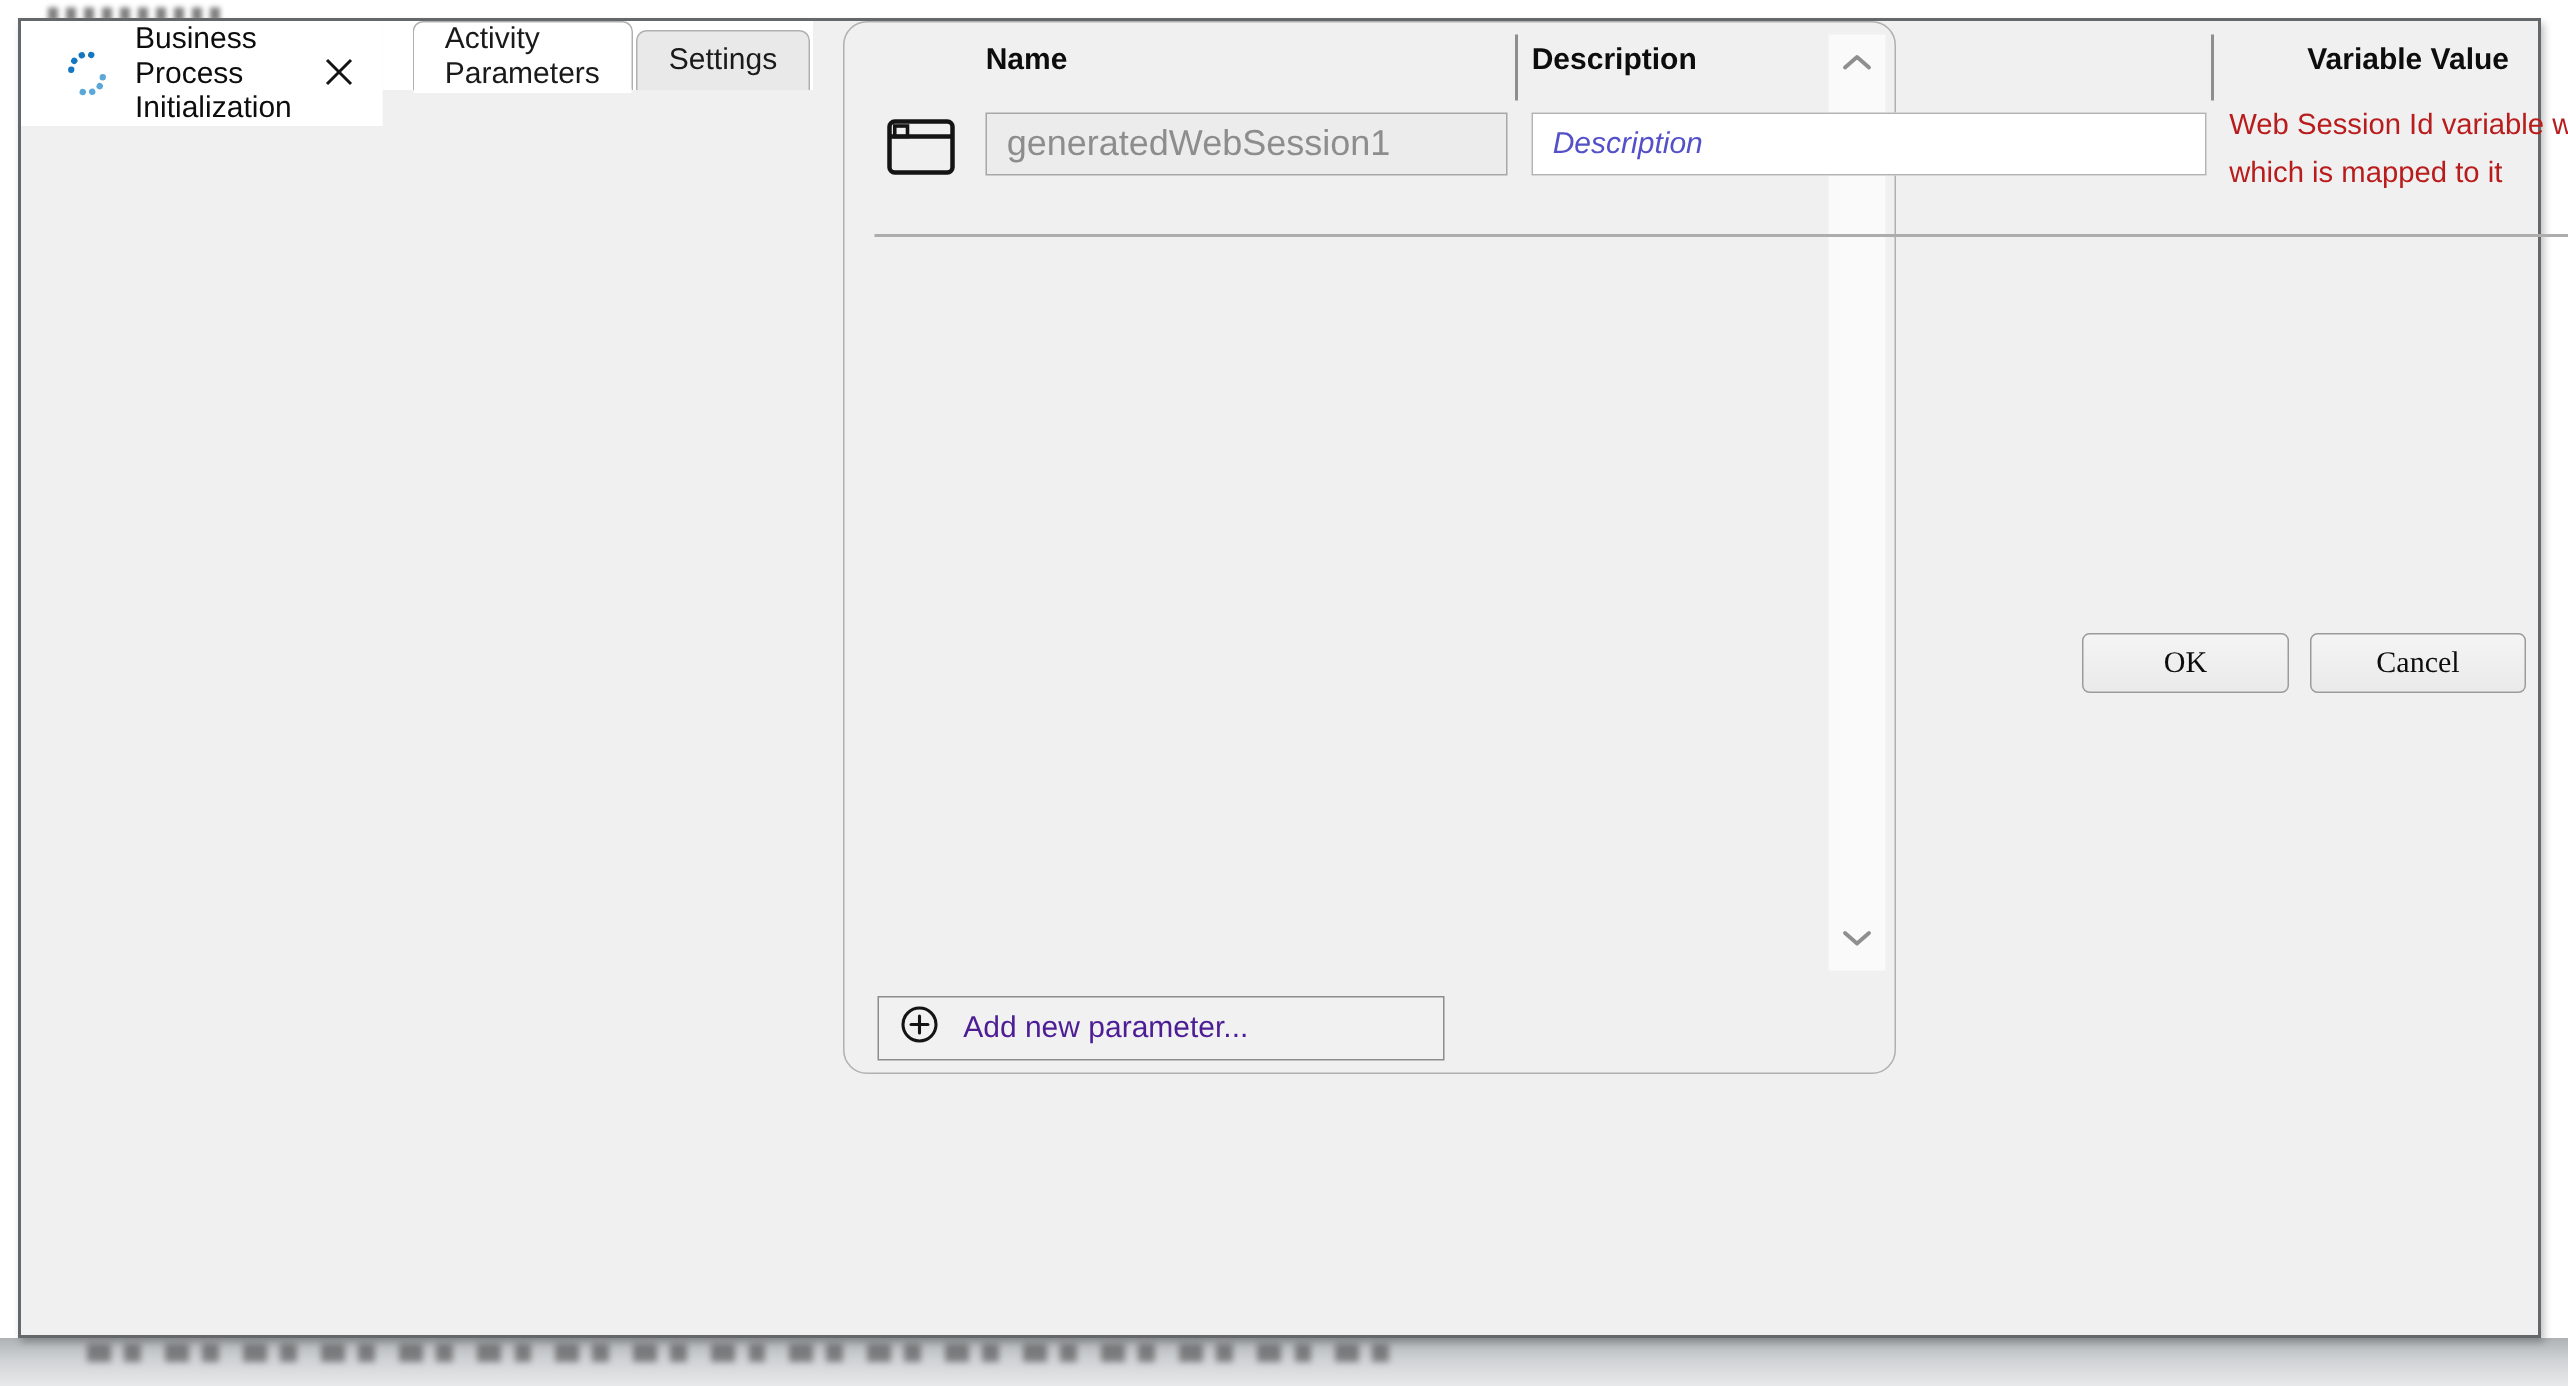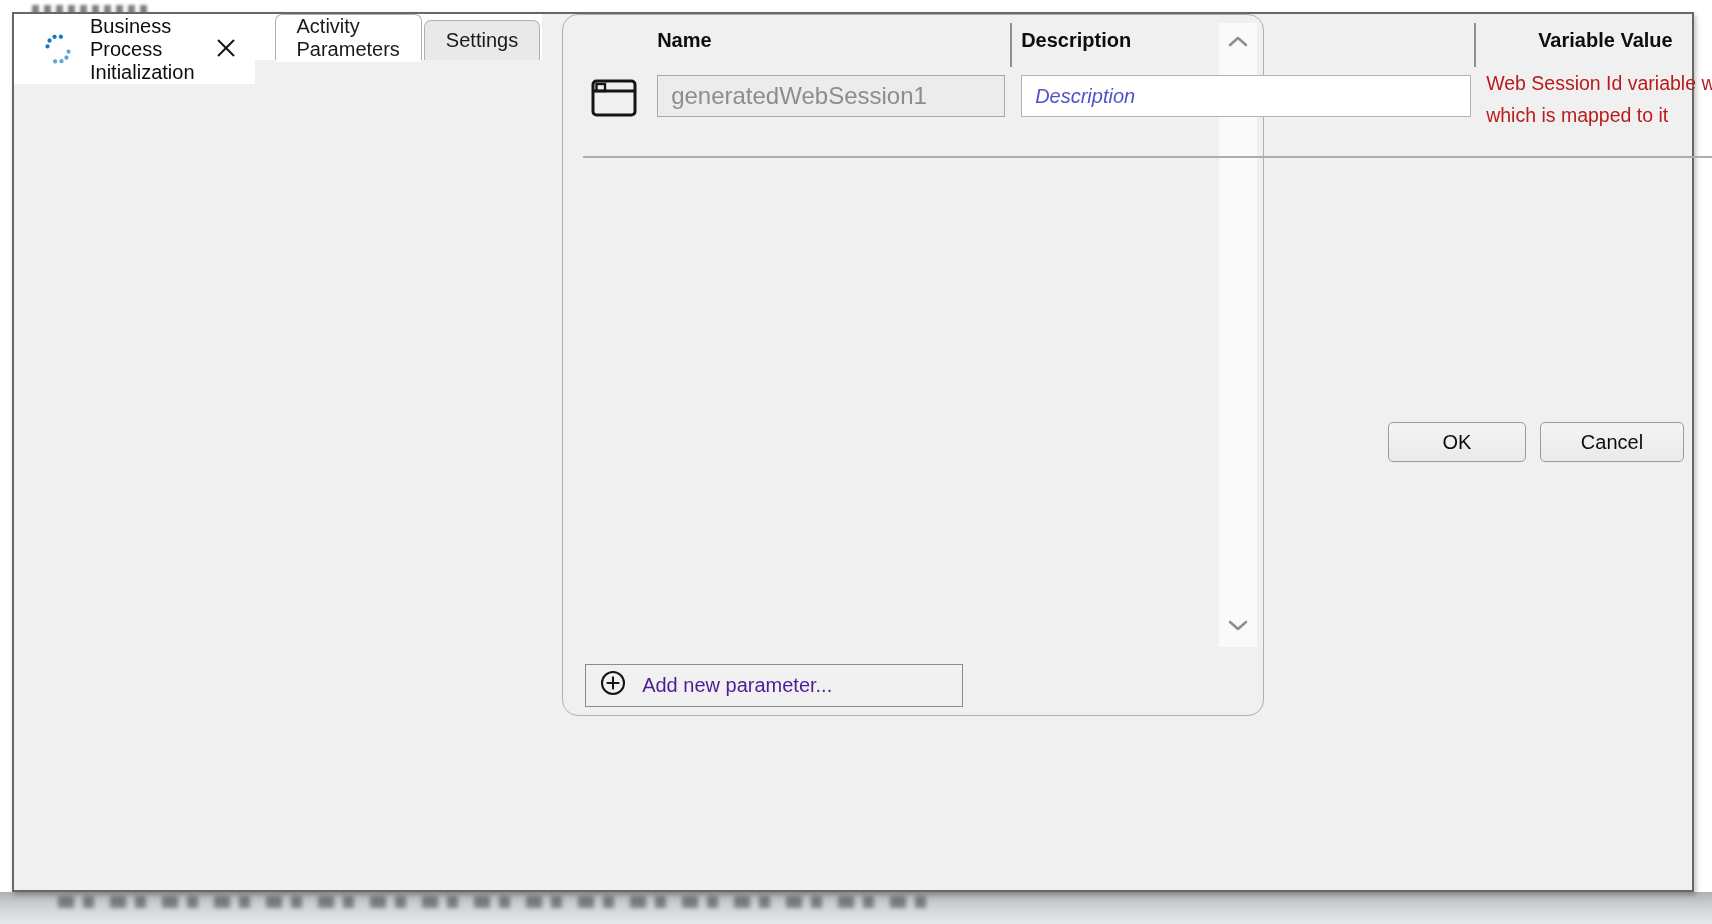--- a/index.html
+++ b/index.html
@@ -110,21 +110,21 @@
   .add-btn {
     position:absolute; left:22px; bottom:8px; width:378px; height:43px;
     border:1px solid #8c8c8c; background:#f1f1f2; cursor:pointer;
     display:flex; align-items:center; gap:15px; padding:0 13px;
     font-size:20px; color:#4c1d95; font-family:inherit;
   }
 
   
   .footer {
     flex:1; display:flex; align-items:center; justify-content:flex-end;
-    gap:14px; padding:0 8px 20px 0; background:#f0f0f1;
+    gap:14px; padding:0 8px 20px 0; background:#f0f0f1;font-family:Liberation Serif, serif;
   }
   .btn {
     height:40px; border:1px solid #9b9b9b; border-radius:5px;
     background:linear-gradient(#f4f4f4,#eaeaea); color:#0d0d0d;
     font-size:20px; font-family:inherit; cursor:pointer;
     display:flex; align-items:center; justify-content:center;
   }
   .btn-ok { width:138px; }
   .btn-cancel { width:144px; }
 </style>

